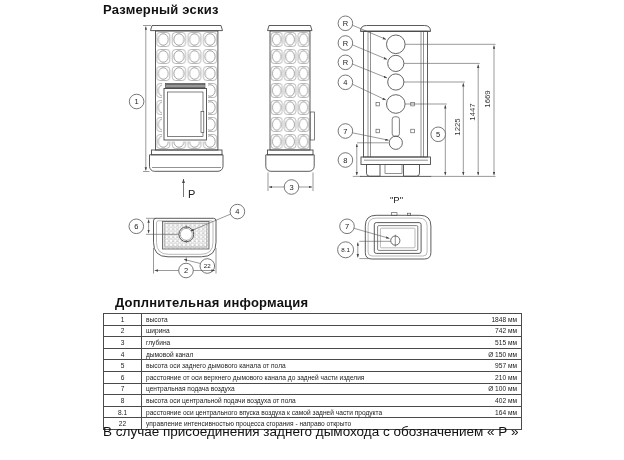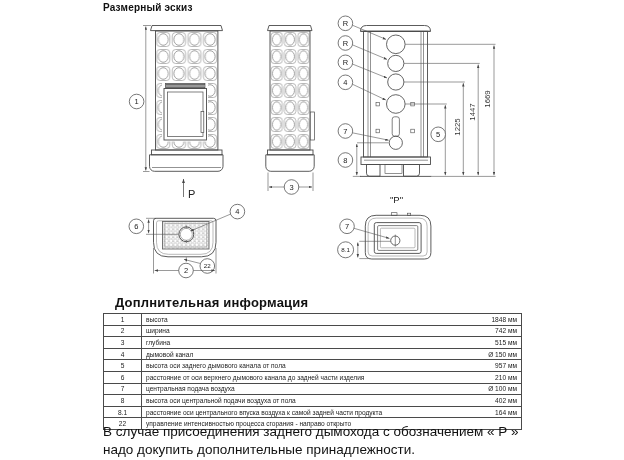--- a/index.html
+++ b/index.html
@@ -1,21 +1,21 @@
 <!DOCTYPE html>
 <html><head>
 <meta charset="utf-8">
 <style>
   html,body{margin:0;padding:0;}
   body{
     width:624px;height:460px;position:relative;background:#ffffff;
     font-family:"Liberation Sans", sans-serif;color:#111;overflow:hidden;
   }
   .abs{position:absolute;}
-  .doc-title{left:103px;top:2px;font-size:10px;font-weight:bold;letter-spacing:.2px;}
+  .doc-title{left:103px;top:2px;font-size:13px;font-weight:bold;letter-spacing:.2px;}
   .section-title{left:103px;top:295px;font-size:13px;font-weight:bold;letter-spacing:.2px;margin-left:12px;}
   svg{position:absolute;left:0;top:0;}
   svg text{font-family:"Liberation Sans", sans-serif;fill:#333;}
   .callout-num{font-size:7.5px;fill:#222;}
   .callout-num-sm{font-size:6.2px;fill:#222;}
   .dim-label{font-size:7.8px;fill:#333;}
   .view-label{font-size:9.5px;fill:#222;}
   .p-label{font-size:11px;fill:#222;}
   
   .info-table{
@@ -298,14 +298,13 @@
   </div>
   <div class="trow">
     <div class="tnum">22</div>
     <div class="tdesc">управление интенсивностью процесса сгорания - направо открыто</div>
     <div class="tval"></div>
   </div>
 </div>
 
 <div class="abs note">
   <div>В случае присоединения заднего дымохода с обозначением « Р »</div>
-  <div>надо докупить дополнительные принадлежности.</div>
 </div>
 
 </body></html>

